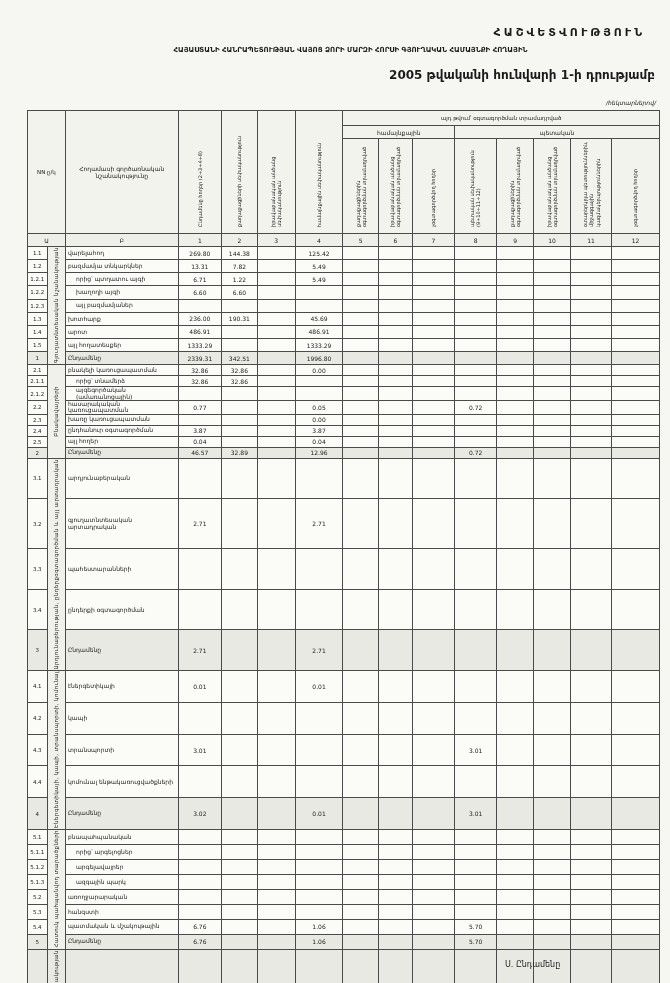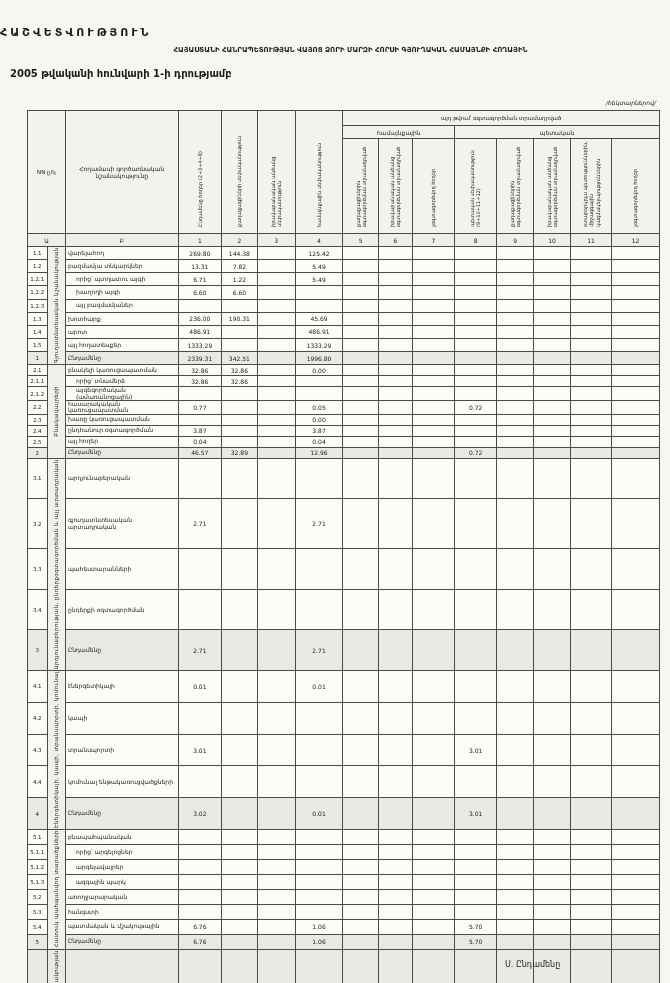--- a/index.html
+++ b/index.html
@@ -1,20 +1,20 @@
 <!DOCTYPE html>
 <html><head>
 <meta charset="utf-8">
 <style>
   html,body{margin:0;padding:0;background:#b9b9b6;}
   .page{position:relative;width:670px;height:983px;background:#f6f6f2;font-family:"DejaVu Sans",sans-serif;color:#1b1b1b;overflow:hidden;box-shadow:0 0 4px rgba(0,0,0,.4);}
   .appendix{position:absolute;top:5px;left:292px;width:180px;font-size:6.5px;line-height:1.45;text-align:center;}
-  .doc-title{position:absolute;top:26px;left:0;width:645px;text-align:left;font-size:11px;font-weight:bold;letter-spacing:3px;}
+  .doc-title{position:absolute;top:26px;left:0;width:645px;text-align:right;font-size:11px;font-weight:bold;letter-spacing:3px;}
   .doc-subtitle{position:absolute;top:46px;left:28px;width:645px;text-align:center;font-size:7px;font-weight:bold;line-height:1.4;}
-  .doc-date{position:absolute;top:68px;left:10px;width:645px;text-align:left;font-size:10px;font-weight:bold;}
+  .doc-date{position:absolute;top:68px;left:10px;width:645px;text-align:right;font-size:12px;font-weight:bold;}
   .units{position:absolute;top:99px;right:14px;font-size:6px;font-style:italic;}
   .table-wrap{position:absolute;top:110px;left:27px;}
   table{border-collapse:collapse;table-layout:fixed;width:633px;background:#fbfbf8;border:1.5px solid #2c2c2c;}
   th,td{border:1px solid #4a4a4a;padding:0 1px;vertical-align:middle;overflow:hidden;}
   thead th{font-weight:normal;background:#f3f3ee;}
   .hA{font-size:5.5px;}
   .hB{font-size:6px;padding:2px;}
   .hBand{font-size:5.5px;height:14px;}
   .hGrp{font-size:6px;height:12px;}
   tr.hRow3{height:92px;}

